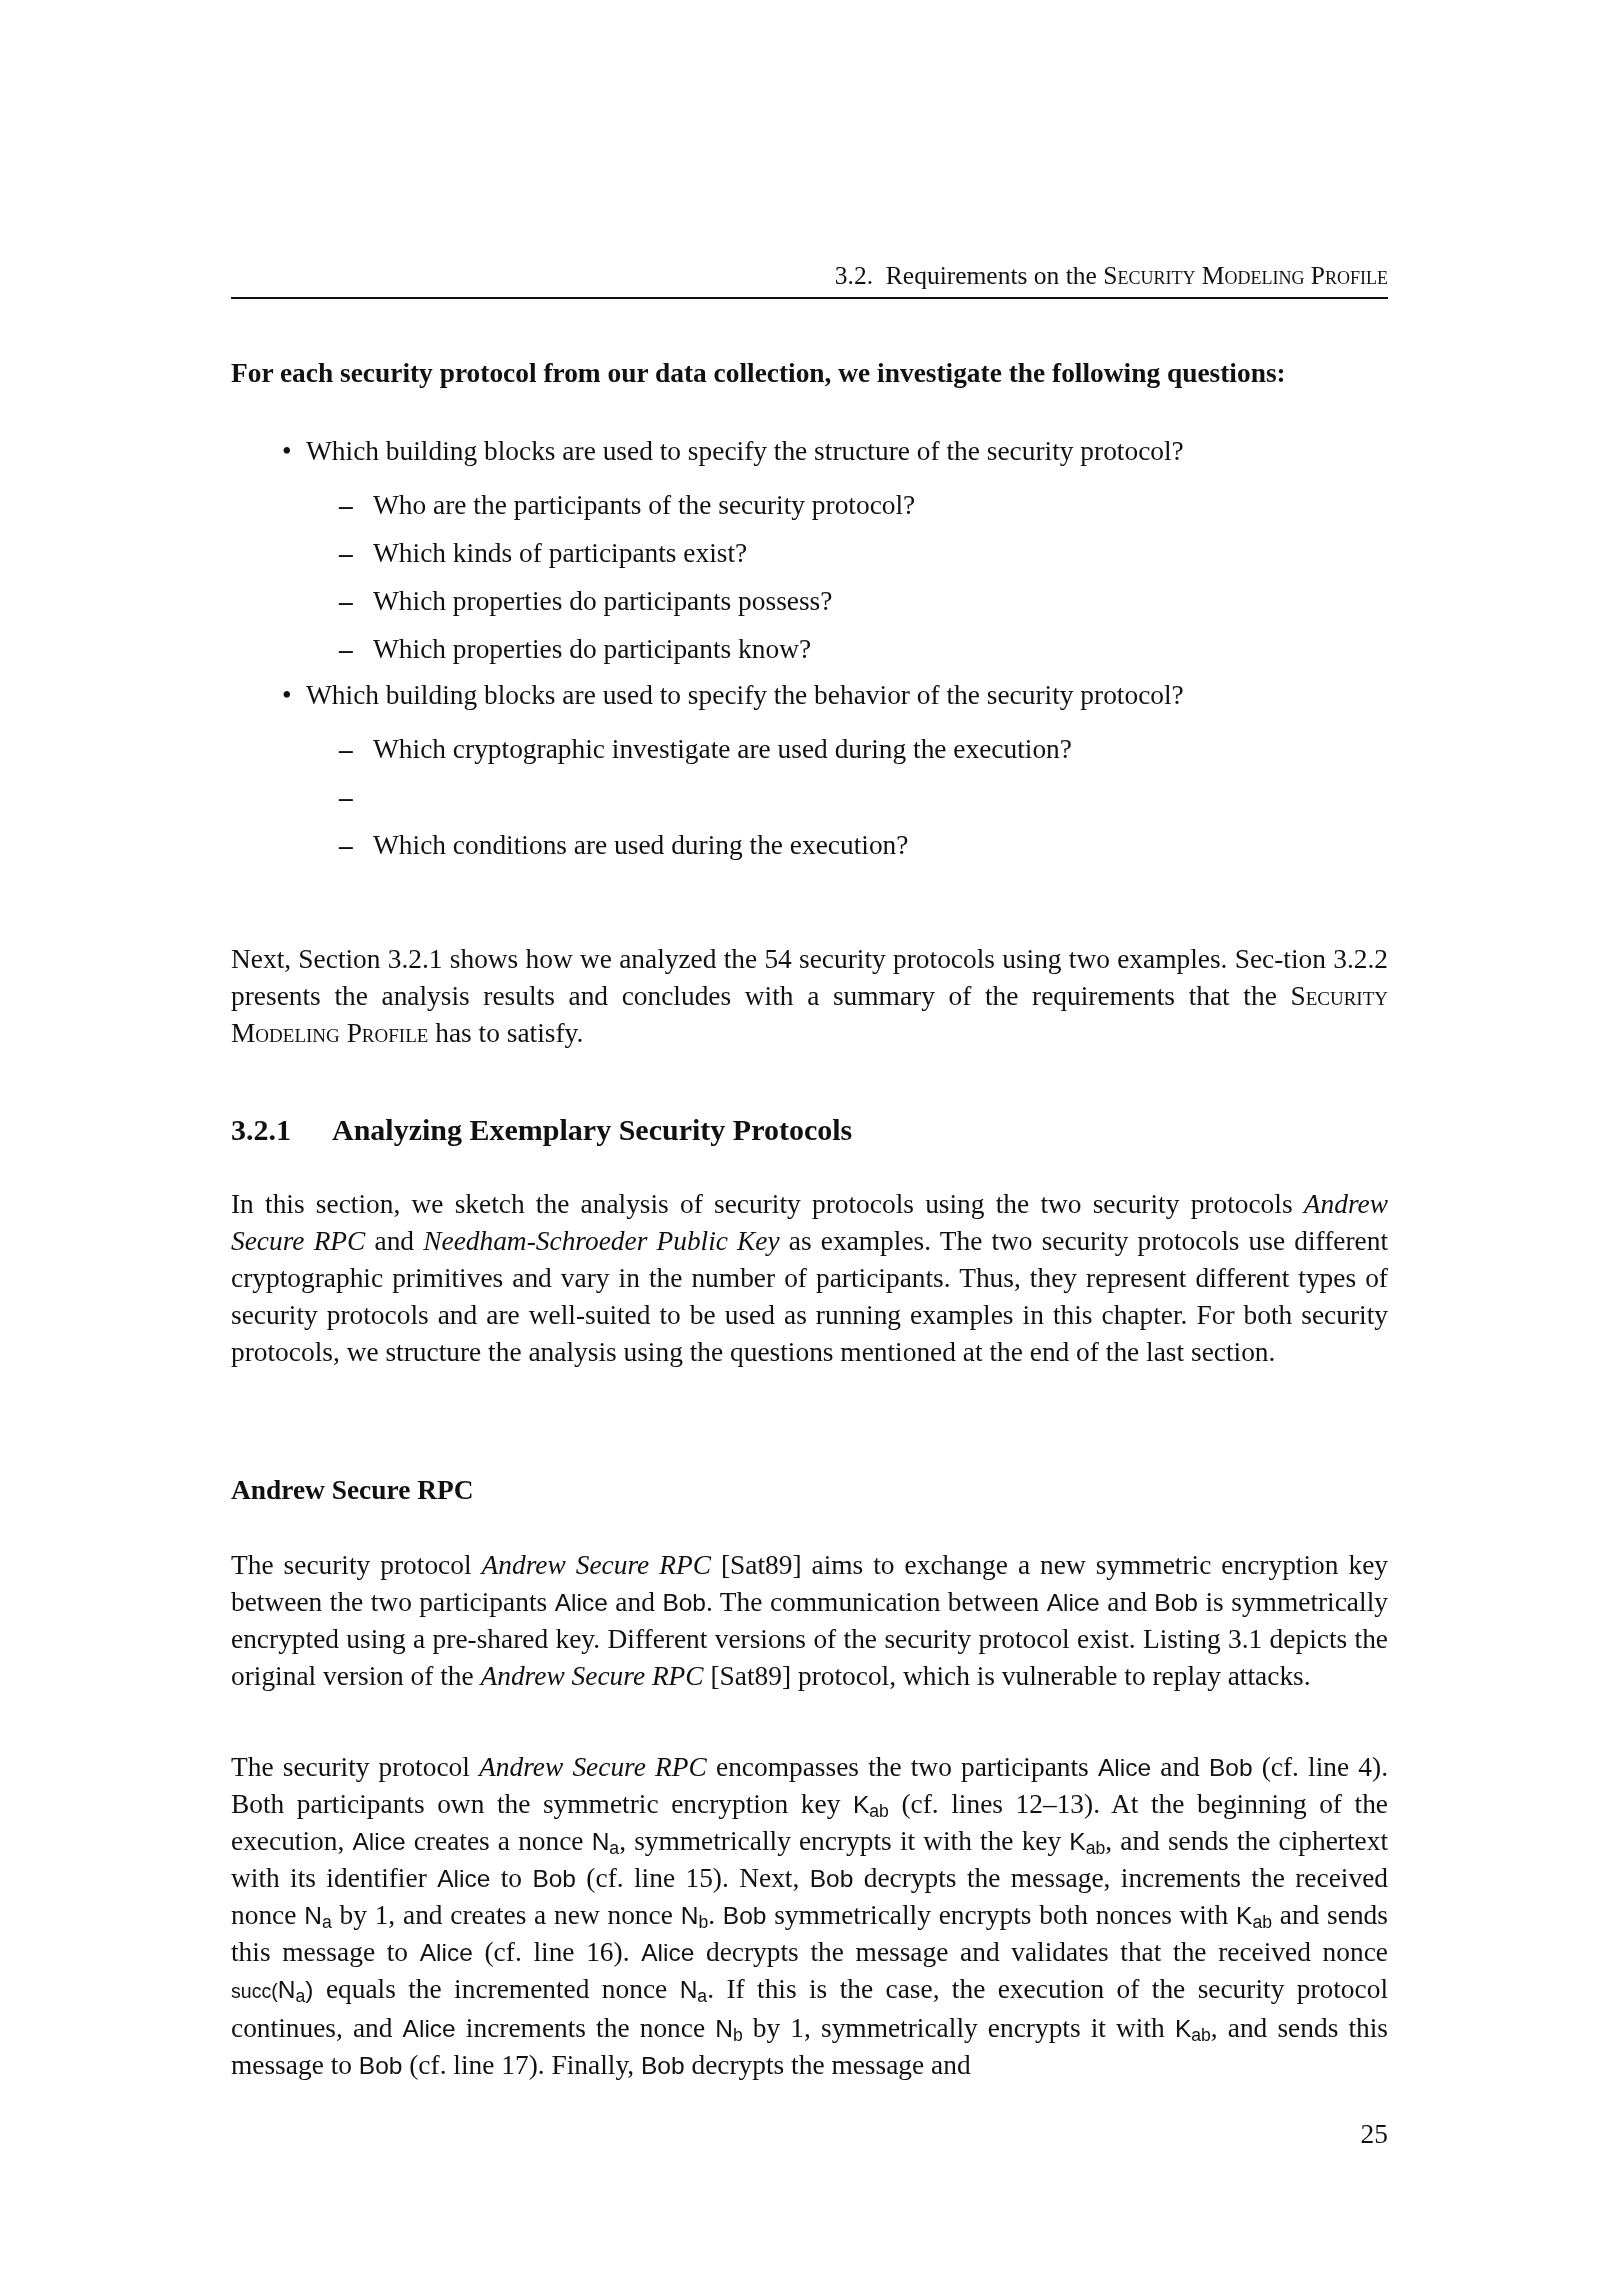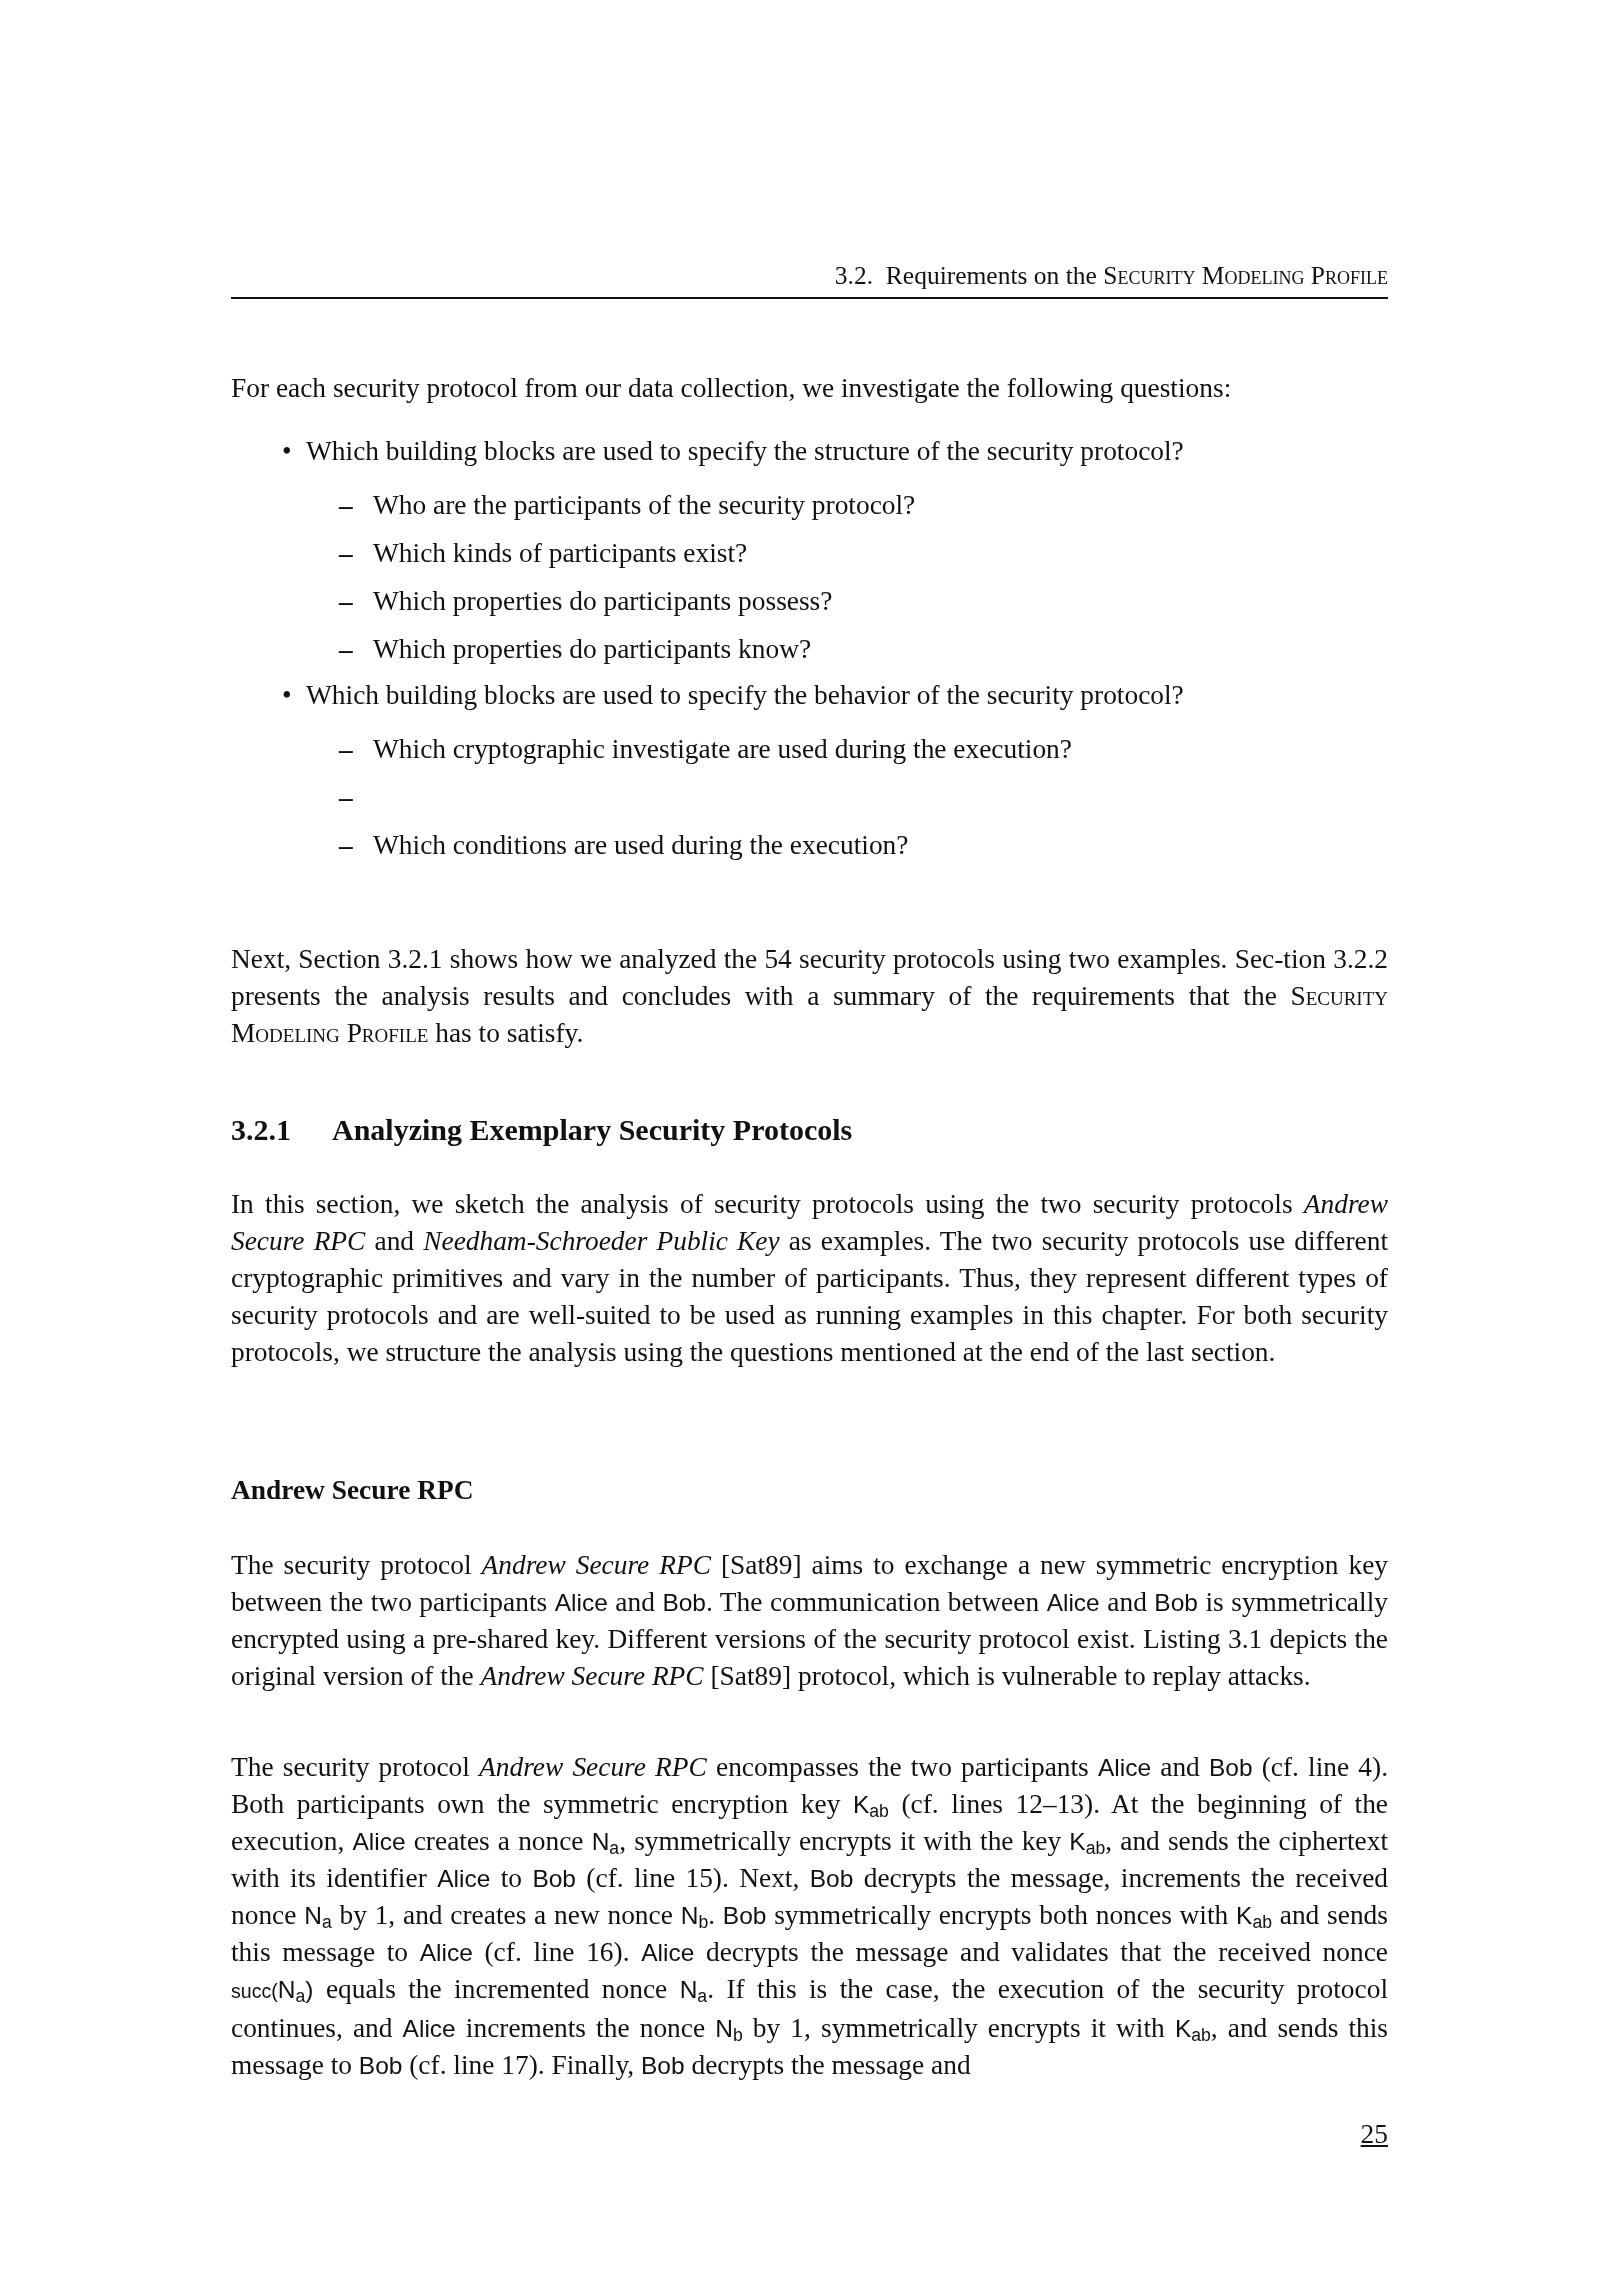--- a/index.html
+++ b/index.html
@@ -89,21 +89,21 @@
       margin-left: -75px;
       height: 48px;
     }
     .list-l2 > li > .dash {
       position: absolute;
       left: 108px;
       top: 0;
       font-weight: bold;
     }
 
-    #intro { top: 370px; }
+    #intro { top: 355px; font-weight: bold; }
     #list-block { top: 433px; }
     #next-para { top: 941px; }
     #sec-heading {
       position: absolute;
       top: 1110px;
       left: 0;
       font-size: 30px;
       font-weight: bold;
       line-height: 39px;
     }
@@ -118,21 +118,20 @@
       line-height: 36px;
     }
     #andrew-para1 { top: 1547px; }
     #andrew-para2 { top: 1749px; }
     .page-number {
       position: absolute;
       top: 2118px;
       right: 0;
       font-size: 27.4px;
       line-height: 33px;
-      text-decoration: underline;
     }
   </style>
 </head>
 <body>
 
 <div class="page">
 
   <div class="running-head">
     <span>3.2.</span>&nbsp;
     <span>Requirements on the</span>

